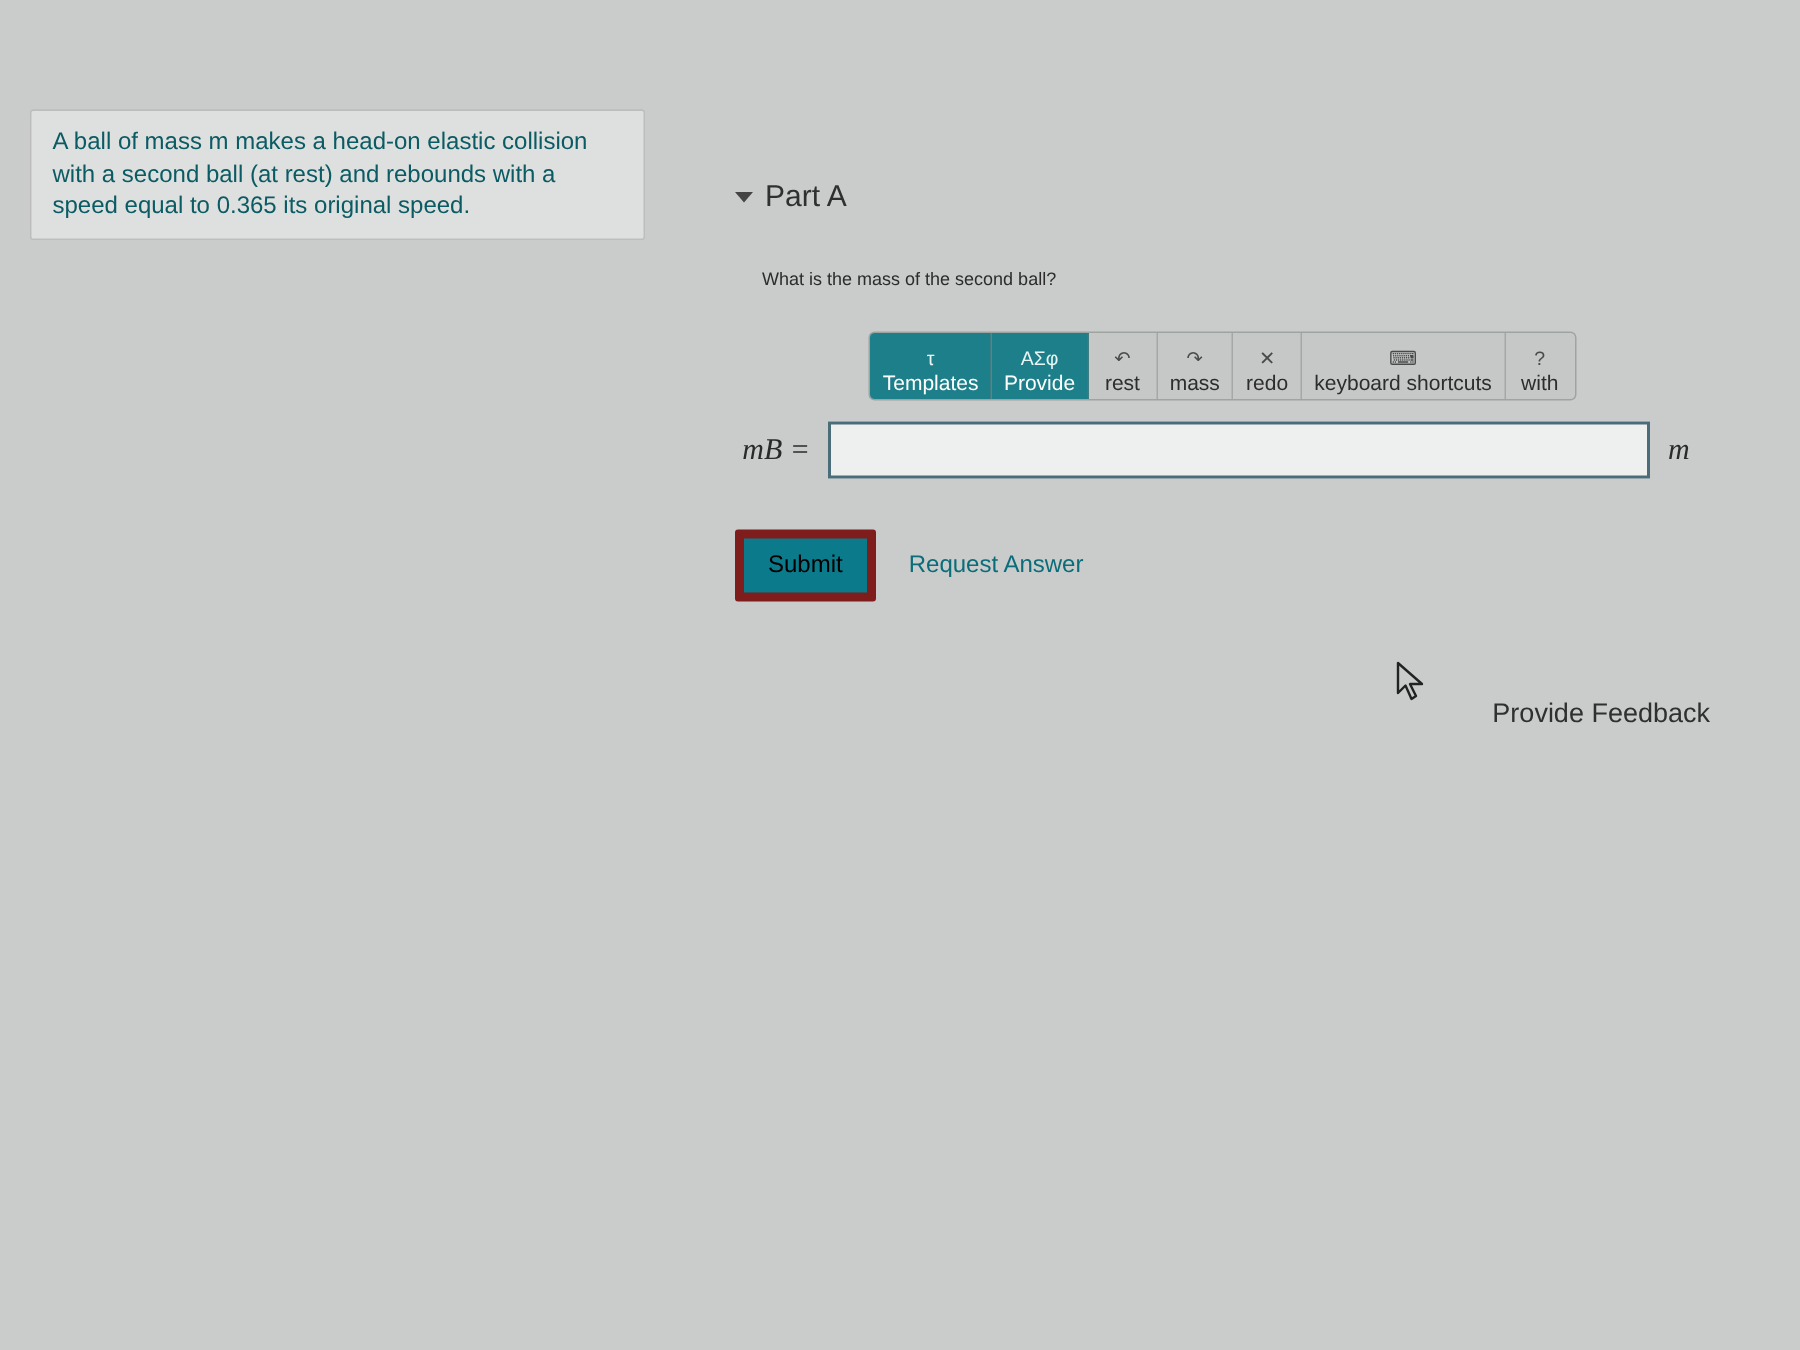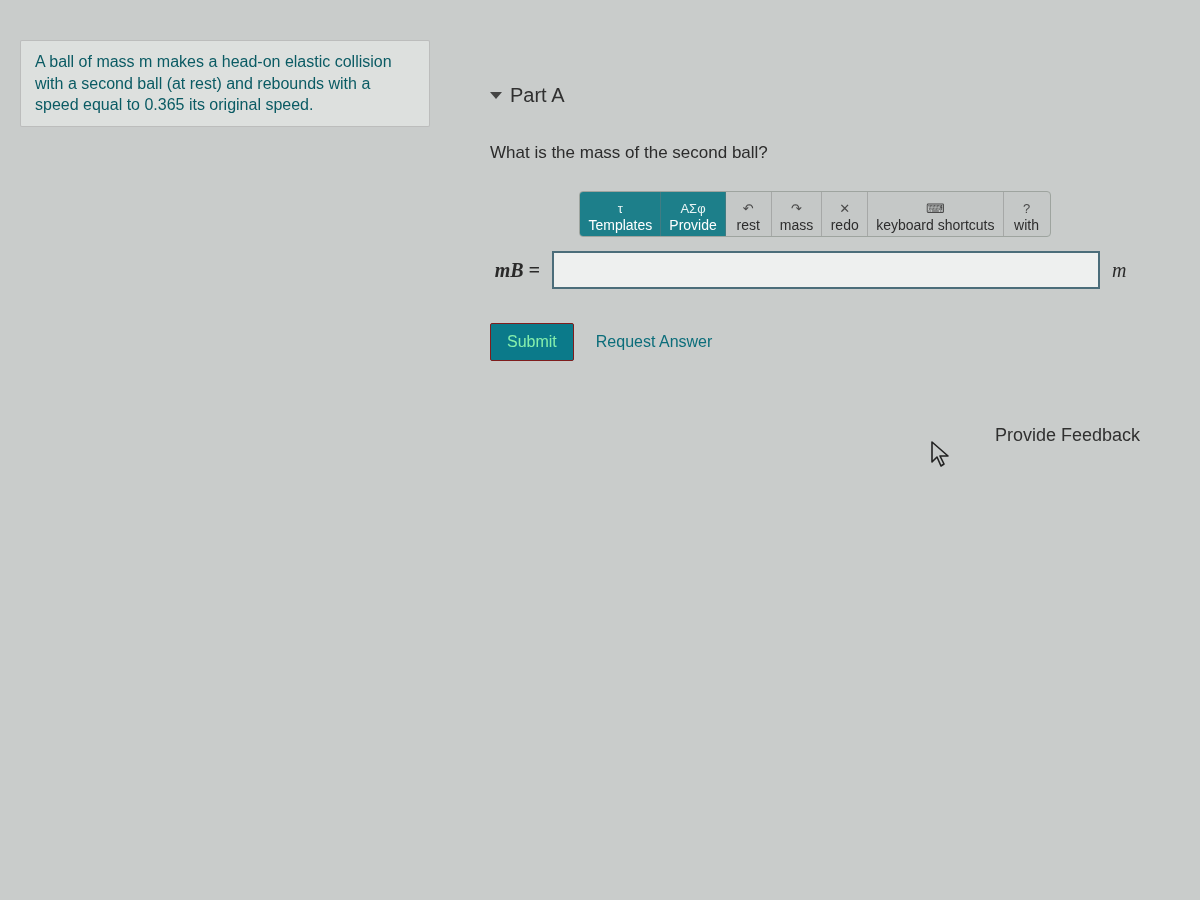--- a/index.html
+++ b/index.html
@@ -11,56 +11,57 @@
     overflow: hidden;
     position: relative;
   }
   .page {
     display: flex;
     height: 100%;
   }
   .left-col {
     width: 450px;
     flex-shrink: 0;
-    padding: 40px 20px 0 20px;
+    padding: 73px 20px 0 20px;
   }
   .problem-box {
     background: rgba(240,242,241,0.55);
     border: 1px solid rgba(120,120,120,0.35);
     padding: 10px 14px;
     color: #00555e;
     font-size: 16px;
     line-height: 1.35;
     opacity: 0.95;
     border-radius: 2px;
   }
   .right-col {
     flex: 1;
-    padding-top: 84px;
+    padding-top: 120px;
     padding-left: 40px;
     padding-right: 60px;
   }
   .part-header {
     display: flex;
     align-items: center;
     gap: 8px;
     color: #303030;
     font-size: 20px;
     margin-bottom: 36px;
   }
   .collapse-caret {
     width: 0; height: 0;
     border-left: 6px solid transparent;
     border-right: 6px solid transparent;
     border-top: 7px solid #444;
   }
   .question-text {
     color: #2c2c2c;
-    font-size: 17px;
+    font-size: 12px;
     margin-bottom: 28px;
+    margin-left: 18px;
   }
   .answer-area {
     margin-bottom: 34px;
   }
   .toolbar-wrap {
     display: flex;
     justify-content: center;
     margin-bottom: 14px;
   }
   .toolbar {
@@ -101,21 +102,20 @@
     align-items: center;
     gap: 12px;
   }
   .var-label {
     font-family: "Times New Roman", serif;
     font-style: italic;
     font-size: 20px;
     color: #2a2a2a;
     min-width: 50px;
     text-align: right;
-    font-weight: bold;
   }
   .answer-input {
     flex: 1;
     height: 38px;
     border: 2px solid #4b6d7a;
     background: #eef0ef;
     padding: 4px 8px;
     font-size: 16px;
   }
   .unit-label {
@@ -126,22 +126,22 @@
     min-width: 28px;
   }
   .action-row {
     display: flex;
     align-items: center;
     gap: 22px;
     margin-bottom: 64px;
   }
   .submit-btn {
     background: #0b7a8a;
-    color: #86efac;
-    border: 1px solid #7f1d1d;
+    color: #000000;
+    border: 6px solid #7f1d1d;
     padding: 9px 16px;
     font-size: 16px;
     cursor: pointer;
     border-radius: 2px;
   }
   .request-link {
     color: #0b6d7a;
     font-size: 16px;
     cursor: pointer;
   }

